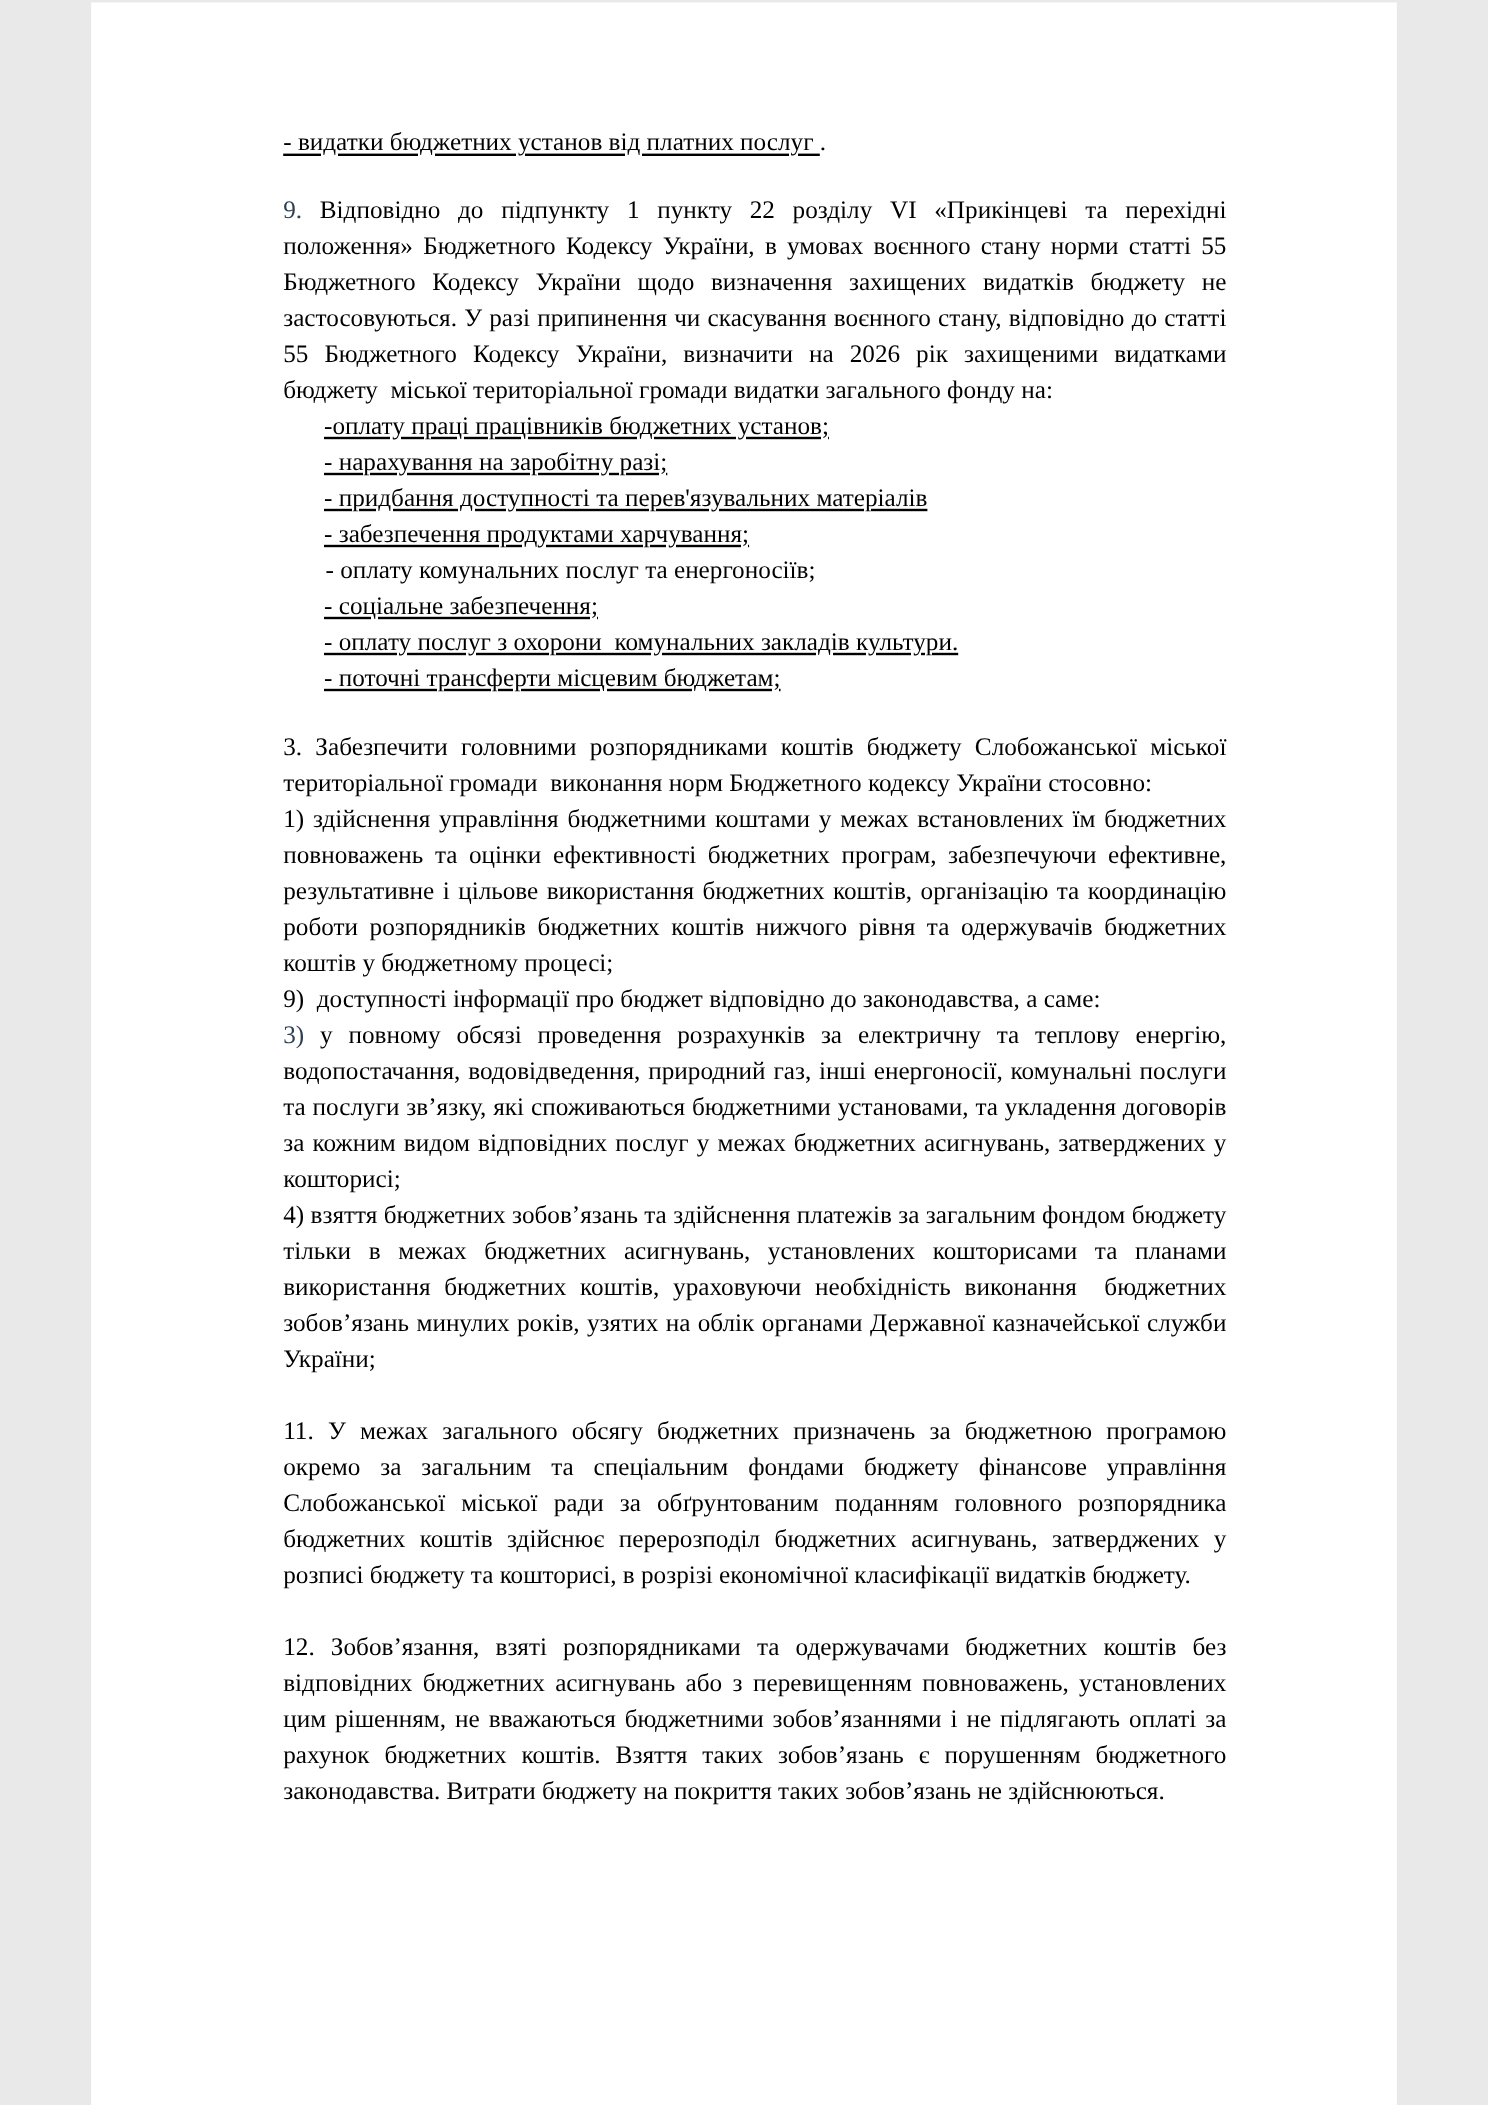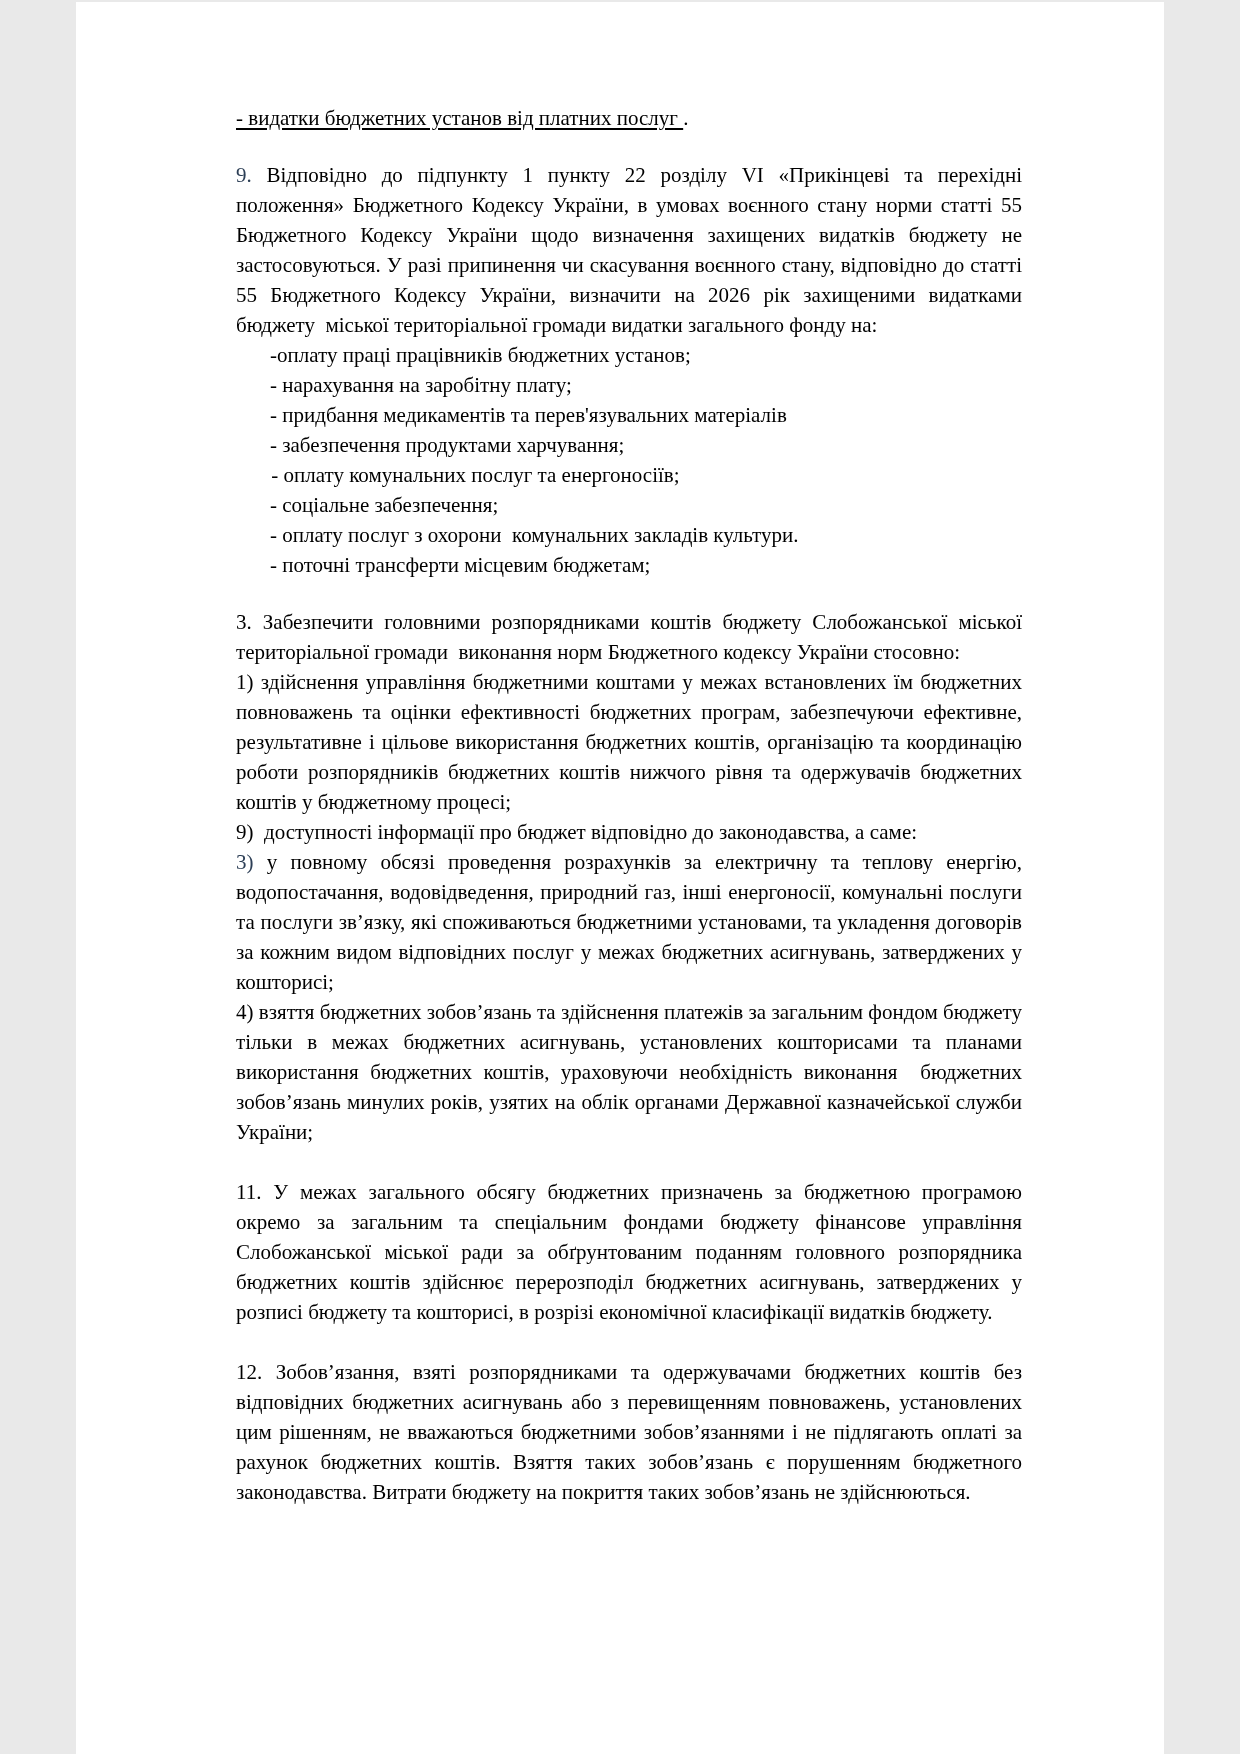--- a/index.html
+++ b/index.html
@@ -28,35 +28,35 @@
     white-space: pre-wrap;
     hyphens: none;
   }
   .gap-small { margin-top: 27px; }
   .gap-line  { margin-top: 30px; }
   .u {
     text-decoration: underline;
     text-underline-offset: 3px;
   }
   .blue { color: #2d3f56; }
-  .indent { padding-left: 34px; }
+  .indent { padding-left: 34px; text-decoration: underline; }
   .indent-sm { padding-left: 30px; }
 </style>
 </head>
 <body>
 
 <div class="page">
 
   <p><span class="u">- видатки бюджетних установ від платних послуг </span><span>.</span></p>
 
   <p class="gap-small"><span class="blue">9.</span><span> Відповідно до підпункту 1 пункту 22 розділу VI «Прикінцеві та перехідні положення» Бюджетного Кодексу України, в умовах воєнного стану норми статті 55 Бюджетного Кодексу України щодо визначення захищених видатків бюджету не застосовуються. У разі припинення чи скасування воєнного стану, відповідно до статті 55 Бюджетного Кодексу України, визначити на 2026 рік захищеними видатками бюджету  міської територіальної громади видатки загального фонду на:</span></p>
 
   <p class="indent">-оплату праці працівників бюджетних установ;</p>
-  <p class="indent">- нарахування на заробітну плату;</p>
-  <p class="indent">- придбання медикаментів та перев'язувальних матеріалів</p>
+  <p class="indent">- нарахування на заробітну разі;</p>
+  <p class="indent">- придбання доступності та перев'язувальних матеріалів</p>
   <p class="indent">- забезпечення продуктами харчування;</p>
   <p class="indent-sm"> - оплату комунальних послуг та енергоносіїв;</p>
   <p class="indent">- соціальне забезпечення;</p>
   <p class="indent">- оплату послуг з охорони  комунальних закладів культури.</p>
   <p class="indent">- поточні трансферти місцевим бюджетам;</p>
 
   <p class="gap-small">3. Забезпечити головними розпорядниками коштів бюджету Слобожанської міської територіальної громади  виконання норм Бюджетного кодексу України стосовно:</p>
 
   <p>1) здійснення управління бюджетними коштами у межах встановлених їм бюджетних повноважень та оцінки ефективності бюджетних програм, забезпечуючи ефективне, результативне і цільове використання бюджетних коштів, організацію та координацію роботи розпорядників бюджетних коштів нижчого рівня та одержувачів бюджетних коштів у бюджетному процесі;</p>
   <p>9)  доступності інформації про бюджет відповідно до законодавства, а саме:</p>

